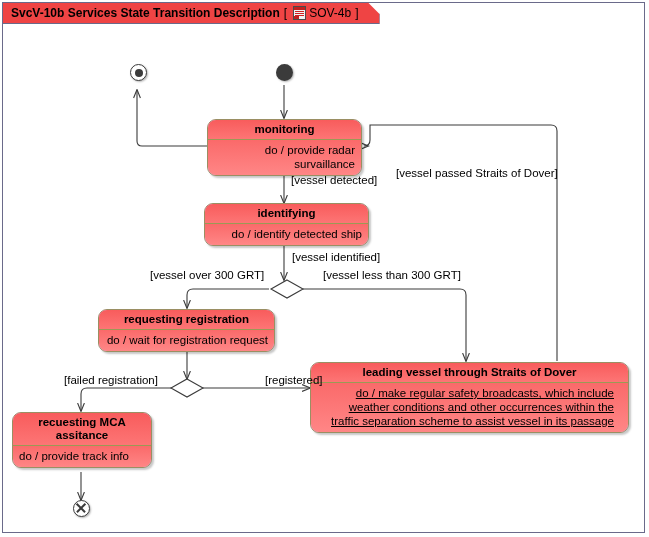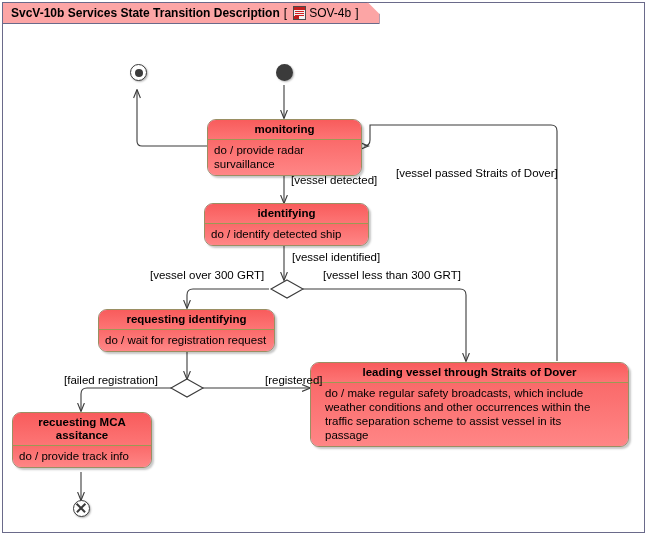--- a/index.html
+++ b/index.html
@@ -30,21 +30,21 @@
     border: 1px solid #6a6a8a;
     background: #ffffff;
   }
   
   .title-tab {
     position: absolute;
     left: 2px;
     top: 2px;
     height: 22px;
     box-sizing: border-box;
-    background: #fca5a5;
+    background: #ef4444;
     border: 1px solid #6a6a8a;
     border-top-left-radius: 0;
     display: flex;
     align-items: center;
     padding: 0 16px 0 8px;
     white-space: nowrap;
     clip-path: polygon(0 0, calc(100% - 12px) 0, 100% 55%, 100% 100%, 0 100%);
   }
   .title-tab-text {
     font-size: 12px;
@@ -119,21 +119,21 @@
     font-size: 11.5px;
     font-weight: bold;
     color: #000000;
     padding: 3px 4px 3px 4px;
     border-bottom: 1px solid #9a9a55;
     background: linear-gradient(to bottom, #f85c5c 0%, #fd7575 100%);
     line-height: 13px;
   }
   .state .body {
     box-sizing: border-box;
-    text-align: left;
+    text-align: right;
     font-size: 11.5px;
     color: #000000;
     padding: 3px 6px 4px 6px;
     line-height: 14px;
     background: linear-gradient(to bottom, #fa6a6a 0%, #ff8686 100%);
   }
   .state .body.left { text-align: left; }
   
   .node-initial {
     position: absolute;
@@ -263,27 +263,27 @@
     <div class="hdr">monitoring</div>
     <div class="body">do / provide radar survaillance</div>
   </div>
 
   <div class="state" style="left:204px; top:203px; width:165px;">
     <div class="hdr">identifying</div>
     <div class="body">do / identify detected ship</div>
   </div>
 
   <div class="state" style="left:98px; top:309px; width:177px;">
-    <div class="hdr">requesting identifying</div>
+    <div class="hdr">requesting registration</div>
     <div class="body">do / wait for registration request</div>
   </div>
 
   <div class="state" style="left:310px; top:362px; width:319px;">
     <div class="hdr">leading vessel through Straits of Dover</div>
-    <div class="body" style="padding-left:14px; padding-right:32px;">do / make regular safety broadcasts, which include weather conditions and other occurrences within the traffic separation scheme to assist vessel in its passage</div>
+    <div class="body" style="padding-left:14px; padding-right:14px;text-decoration:underline;">do / make regular safety broadcasts, which include weather conditions and other occurrences within the traffic separation scheme to assist vessel in its passage</div>
   </div>
 
   <div class="state" style="left:12px; top:412px; width:140px;">
     <div class="hdr">recuesting MCA assitance</div>
     <div class="body left">do / provide track info</div>
   </div>
 
   <div class="elabel" style="left:291px; top:174px;">[vessel detected]</div>
 
   <div class="elabel" style="left:292px; top:251px;">[vessel identified]</div>

